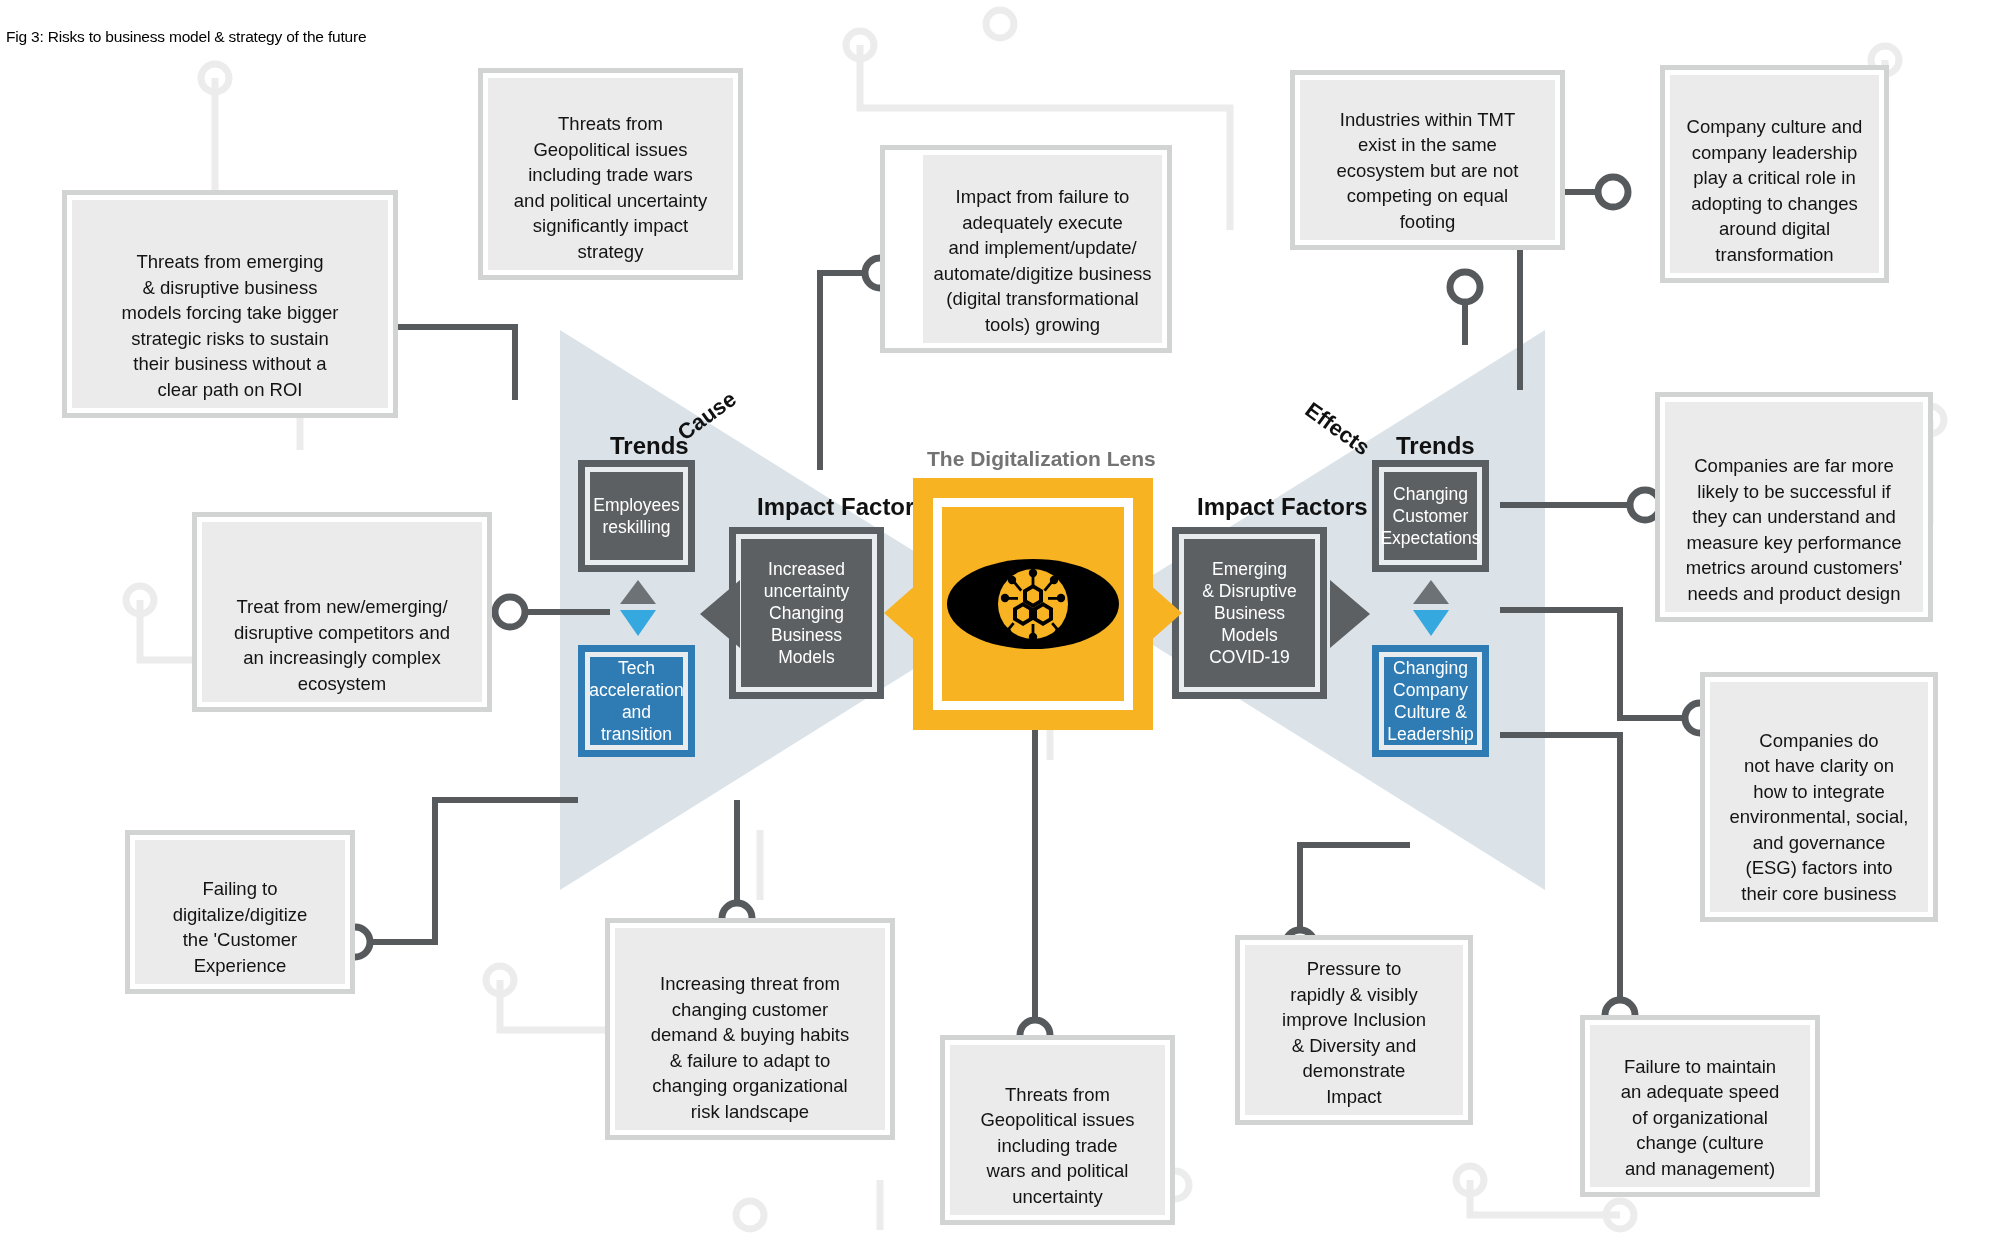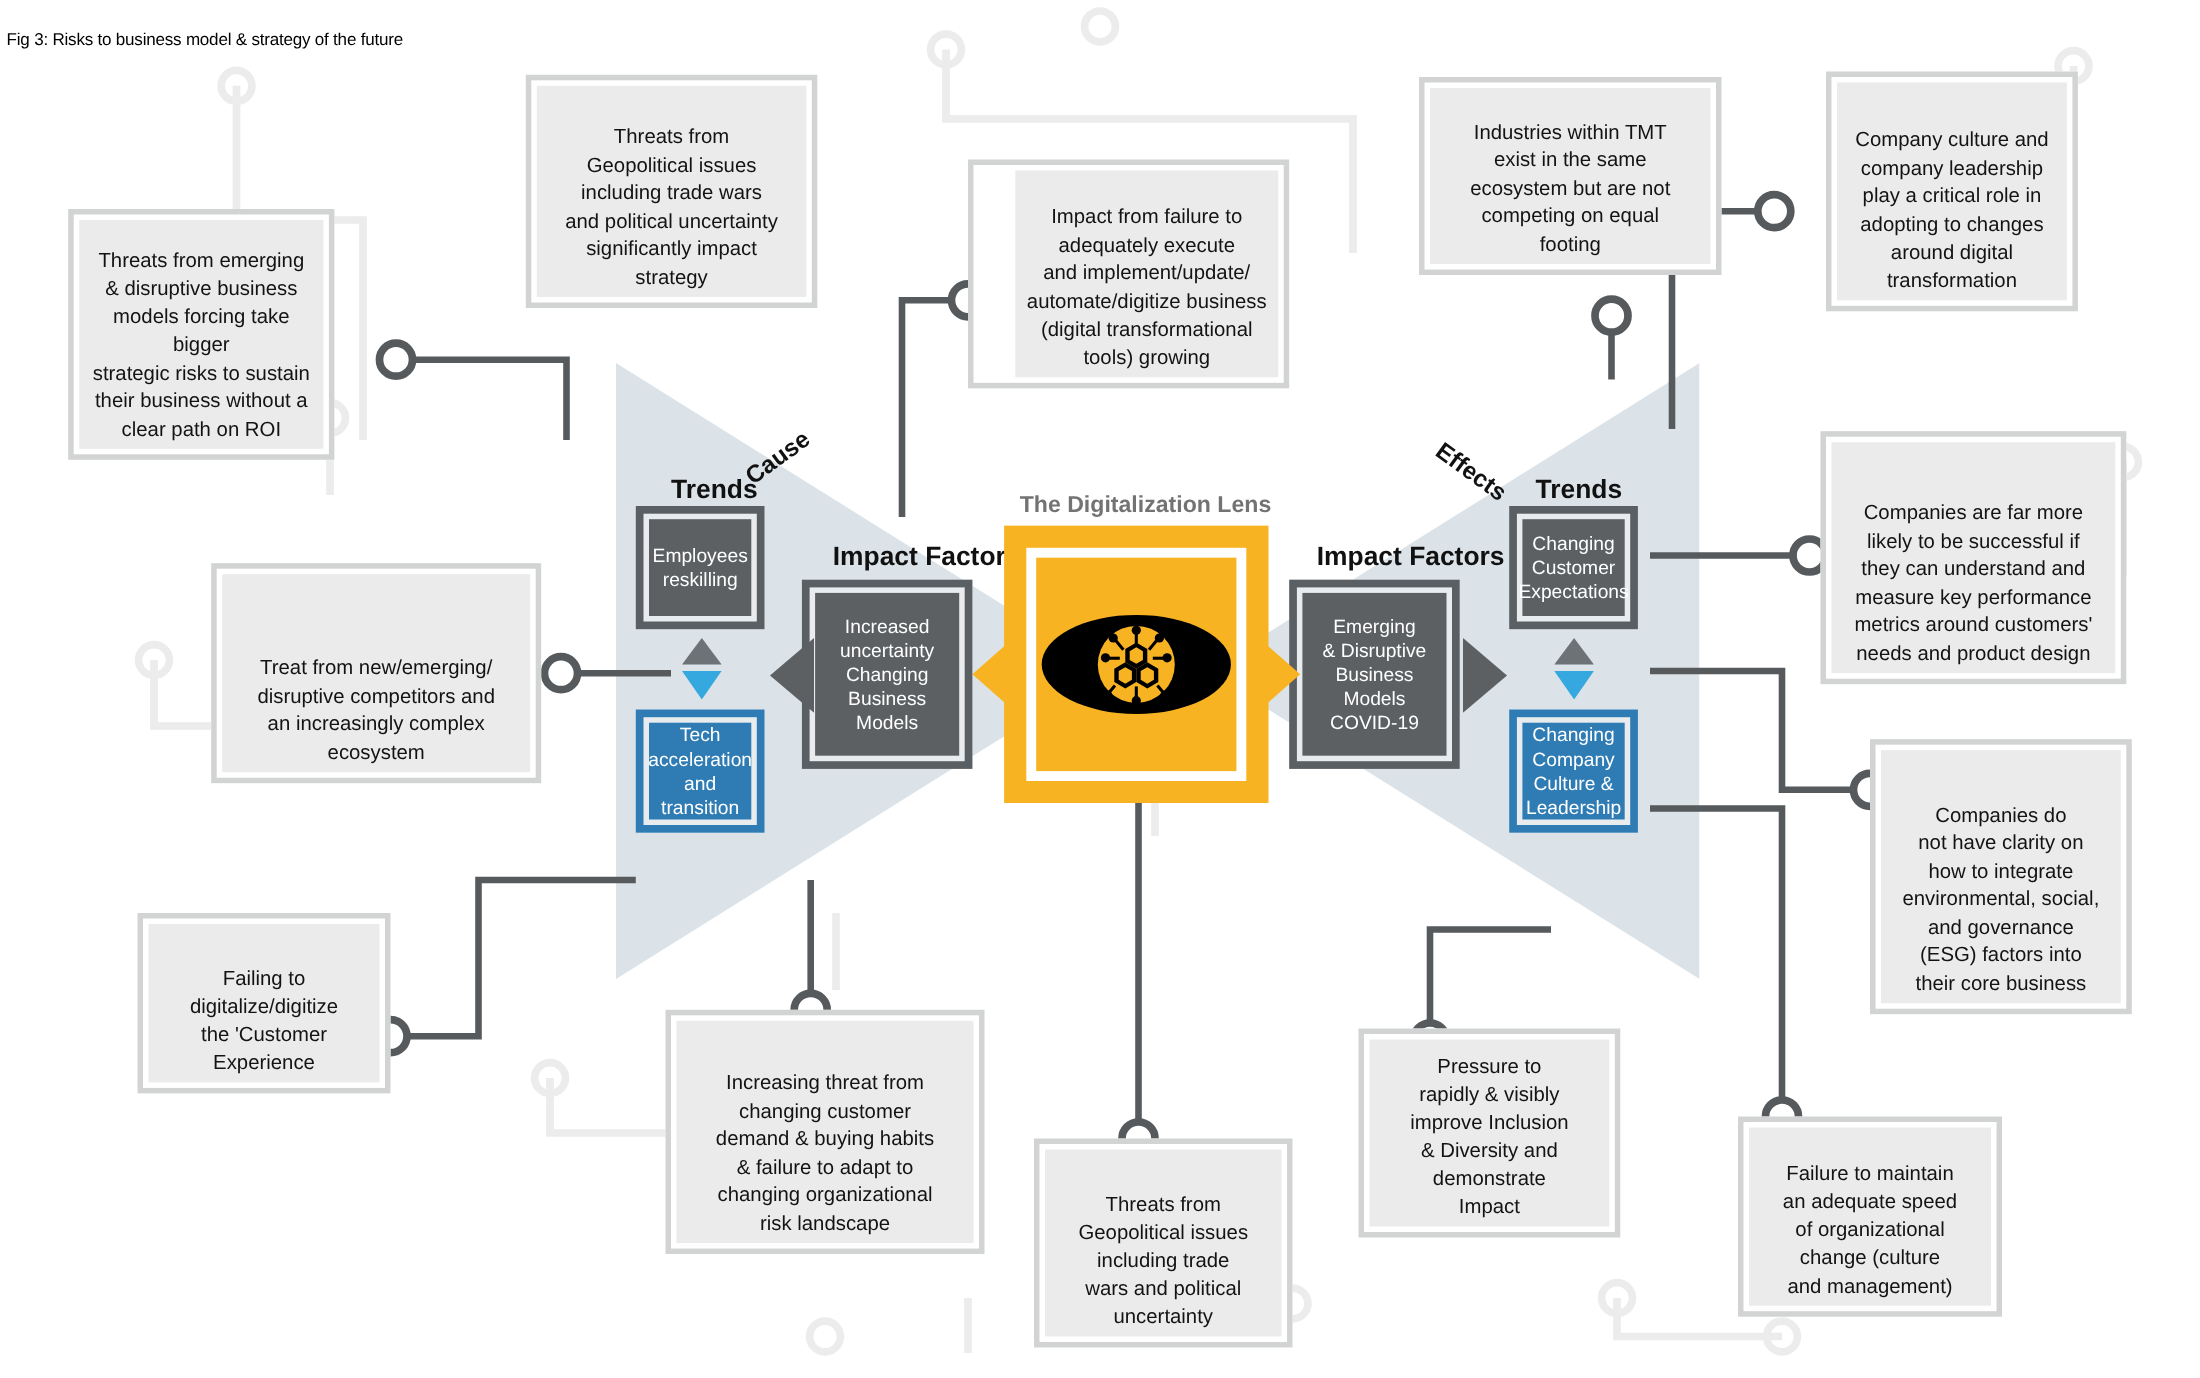--- a/index.html
+++ b/index.html
@@ -304,21 +304,21 @@
             <rect x="109" y="70" width="2.8" height="10" transform="rotate(-40 110.4 75)"></rect>
               <circle cx="114" cy="80" r="4.2"></circle>
             <rect x="86.6" y="72" width="2.8" height="11"></rect>
               <circle cx="88" cy="85" r="4.2"></circle>
           </g>
         </svg>
       </div>
     </div>
   </div>
 
-  <div class="card" style="left:62px;top:190px;width:242px;height:228px;">
+  <div class="card" style="left:62px;top:190px;width:336px;height:228px;">
     <div class="card-inner">
       <div class="card-text">Threats from emerging
 &amp; disruptive business
 models forcing take bigger
 strategic risks to sustain
 their business without a
 clear path on ROI</div>
     </div>
   </div>
 

